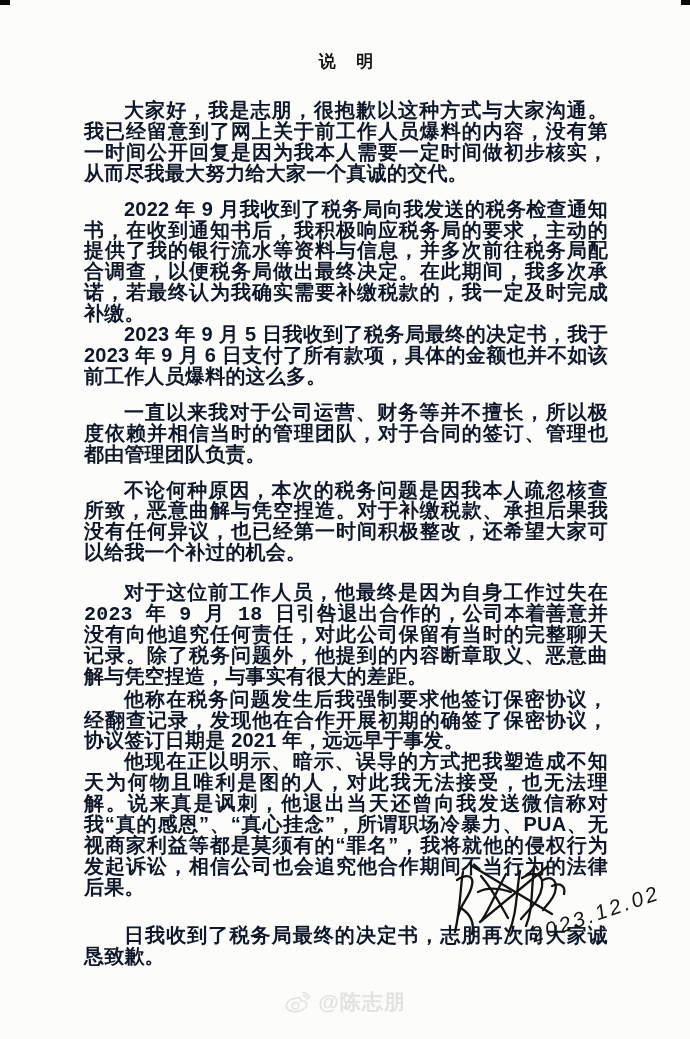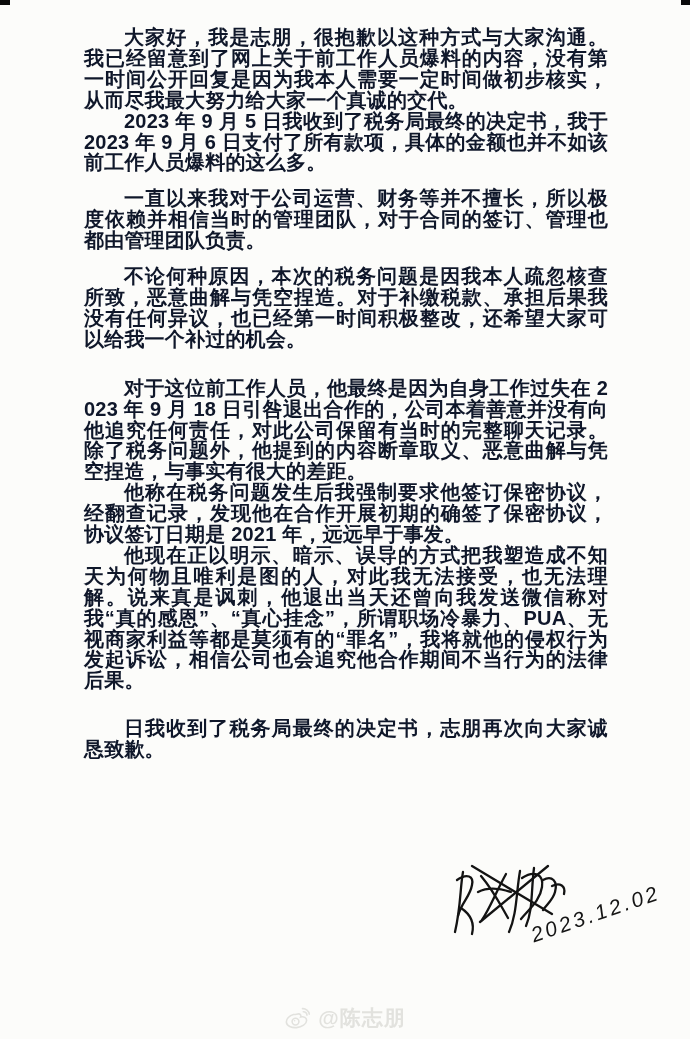--- a/index.html
+++ b/index.html
@@ -33,58 +33,60 @@
     line-height:20.9px;
     font-weight:700;
     text-align:justify;
     text-indent:2em;
     letter-spacing:0.2px;
     color:#0f172a;
     word-break:break-all;
   }
   .para.first{margin-top:27px;}
   .g1{margin-top:15px;}
-  .g2{margin-top:28px;}
+  .g2{margin-top:21px;font-family:Liberation Mono, monospace;}
   .g3{margin-top:27px;}
   .sig{
     position:absolute;left:448px;top:856px;width:230px;height:120px;
   }
   .sig svg{position:absolute;left:0;top:0;}
   .sig-date{
     position:absolute;left:80px;top:46px;
     transform:rotate(-19deg);
     font-size:21px;
     font-style:italic;
     font-weight:500;
     letter-spacing:3px;
     color:#151515;
     white-space:nowrap;
   }
   .watermark{
-    position:absolute;left:0;right:0;bottom:7px;
+    position:absolute;left:0;right:0;bottom:23px;
     display:flex;align-items:center;justify-content:center;gap:7px;
     color:#e2e2de;
   }
   .watermark .wm-text{
     font-size:21px;
     font-weight:700;
     letter-spacing:1px;
   }
 </style>
 </head>
 <body>
 
 <div class="page">
 
   <div class="corner tl"></div>
   <div class="corner tr"></div>
 
   <div class="content">
+    <h1 class="title">说  明</h1>
 
     <p class="para first">大家好，我是志朋，很抱歉以这种方式与大家沟通。我已经留意到了网上关于前工作人员爆料的内容，没有第一时间公开回复是因为我本人需要一定时间做初步核实，从而尽我最大努力给大家一个真诚的交代。</p>
+    <p class="para g1">2022 年 9 月我收到了税务局向我发送的税务检查通知书，在收到通知书后，我积极响应税务局的要求，主动的提供了我的银行流水等资料与信息，并多次前往税务局配合调查，以便税务局做出最终决定。在此期间，我多次承诺，若最终认为我确实需要补缴税款的，我一定及时完成补缴。</p>
     <p class="para">2023 年 9 月 5 日我收到了税务局最终的决定书，我于 2023 年 9 月 6 日支付了所有款项，具体的金额也并不如该前工作人员爆料的这么多。</p>
     <p class="para g1">一直以来我对于公司运营、财务等并不擅长，所以极度依赖并相信当时的管理团队，对于合同的签订、管理也都由管理团队负责。</p>
     <p class="para g1">不论何种原因，本次的税务问题是因我本人疏忽核查所致，恶意曲解与凭空捏造。对于补缴税款、承担后果我没有任何异议，也已经第一时间积极整改，还希望大家可以给我一个补过的机会。</p>
     <p class="para g2">对于这位前工作人员，他最终是因为自身工作过失在 2023 年 9 月 18 日引咎退出合作的，公司本着善意并没有向他追究任何责任，对此公司保留有当时的完整聊天记录。除了税务问题外，他提到的内容断章取义、恶意曲解与凭空捏造，与事实有很大的差距。</p>
     <p class="para">他称在税务问题发生后我强制要求他签订保密协议，经翻查记录，发现他在合作开展初期的确签了保密协议，协议签订日期是 2021 年，远远早于事发。</p>
     <p class="para">他现在正以明示、暗示、误导的方式把我塑造成不知天为何物且唯利是图的人，对此我无法接受，也无法理解。说来真是讽刺，他退出当天还曾向我发送微信称对我“真的感恩”、“真心挂念”，所谓职场冷暴力、PUA、无视商家利益等都是莫须有的“罪名”，我将就他的侵权行为发起诉讼，相信公司也会追究他合作期间不当行为的法律后果。</p>
     <p class="para g3">日我收到了税务局最终的决定书，志朋再次向大家诚恳致歉。</p>
   </div>
 
   <div class="sig">

